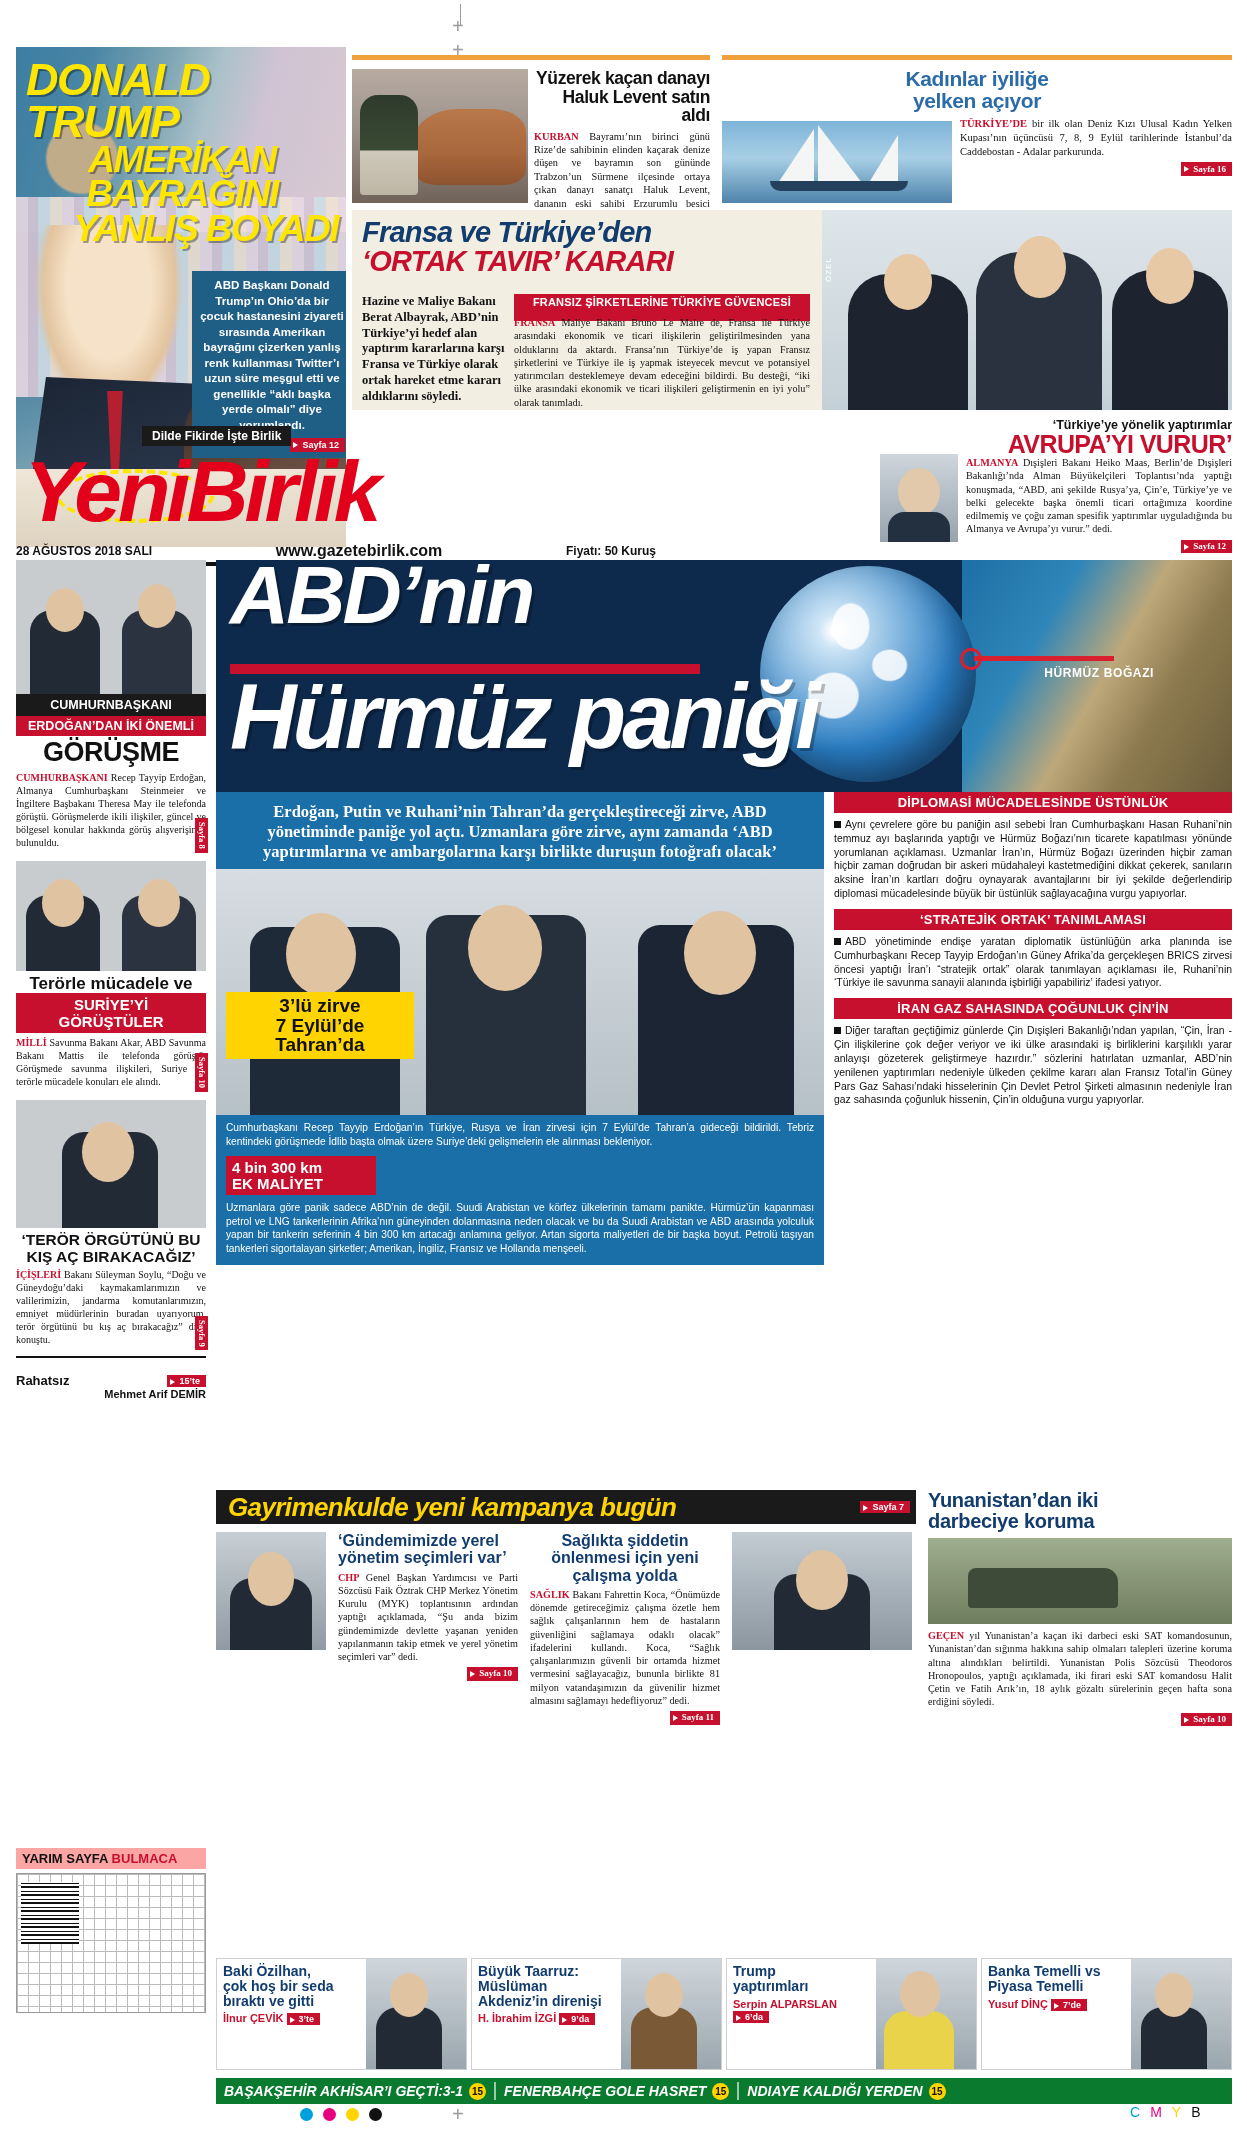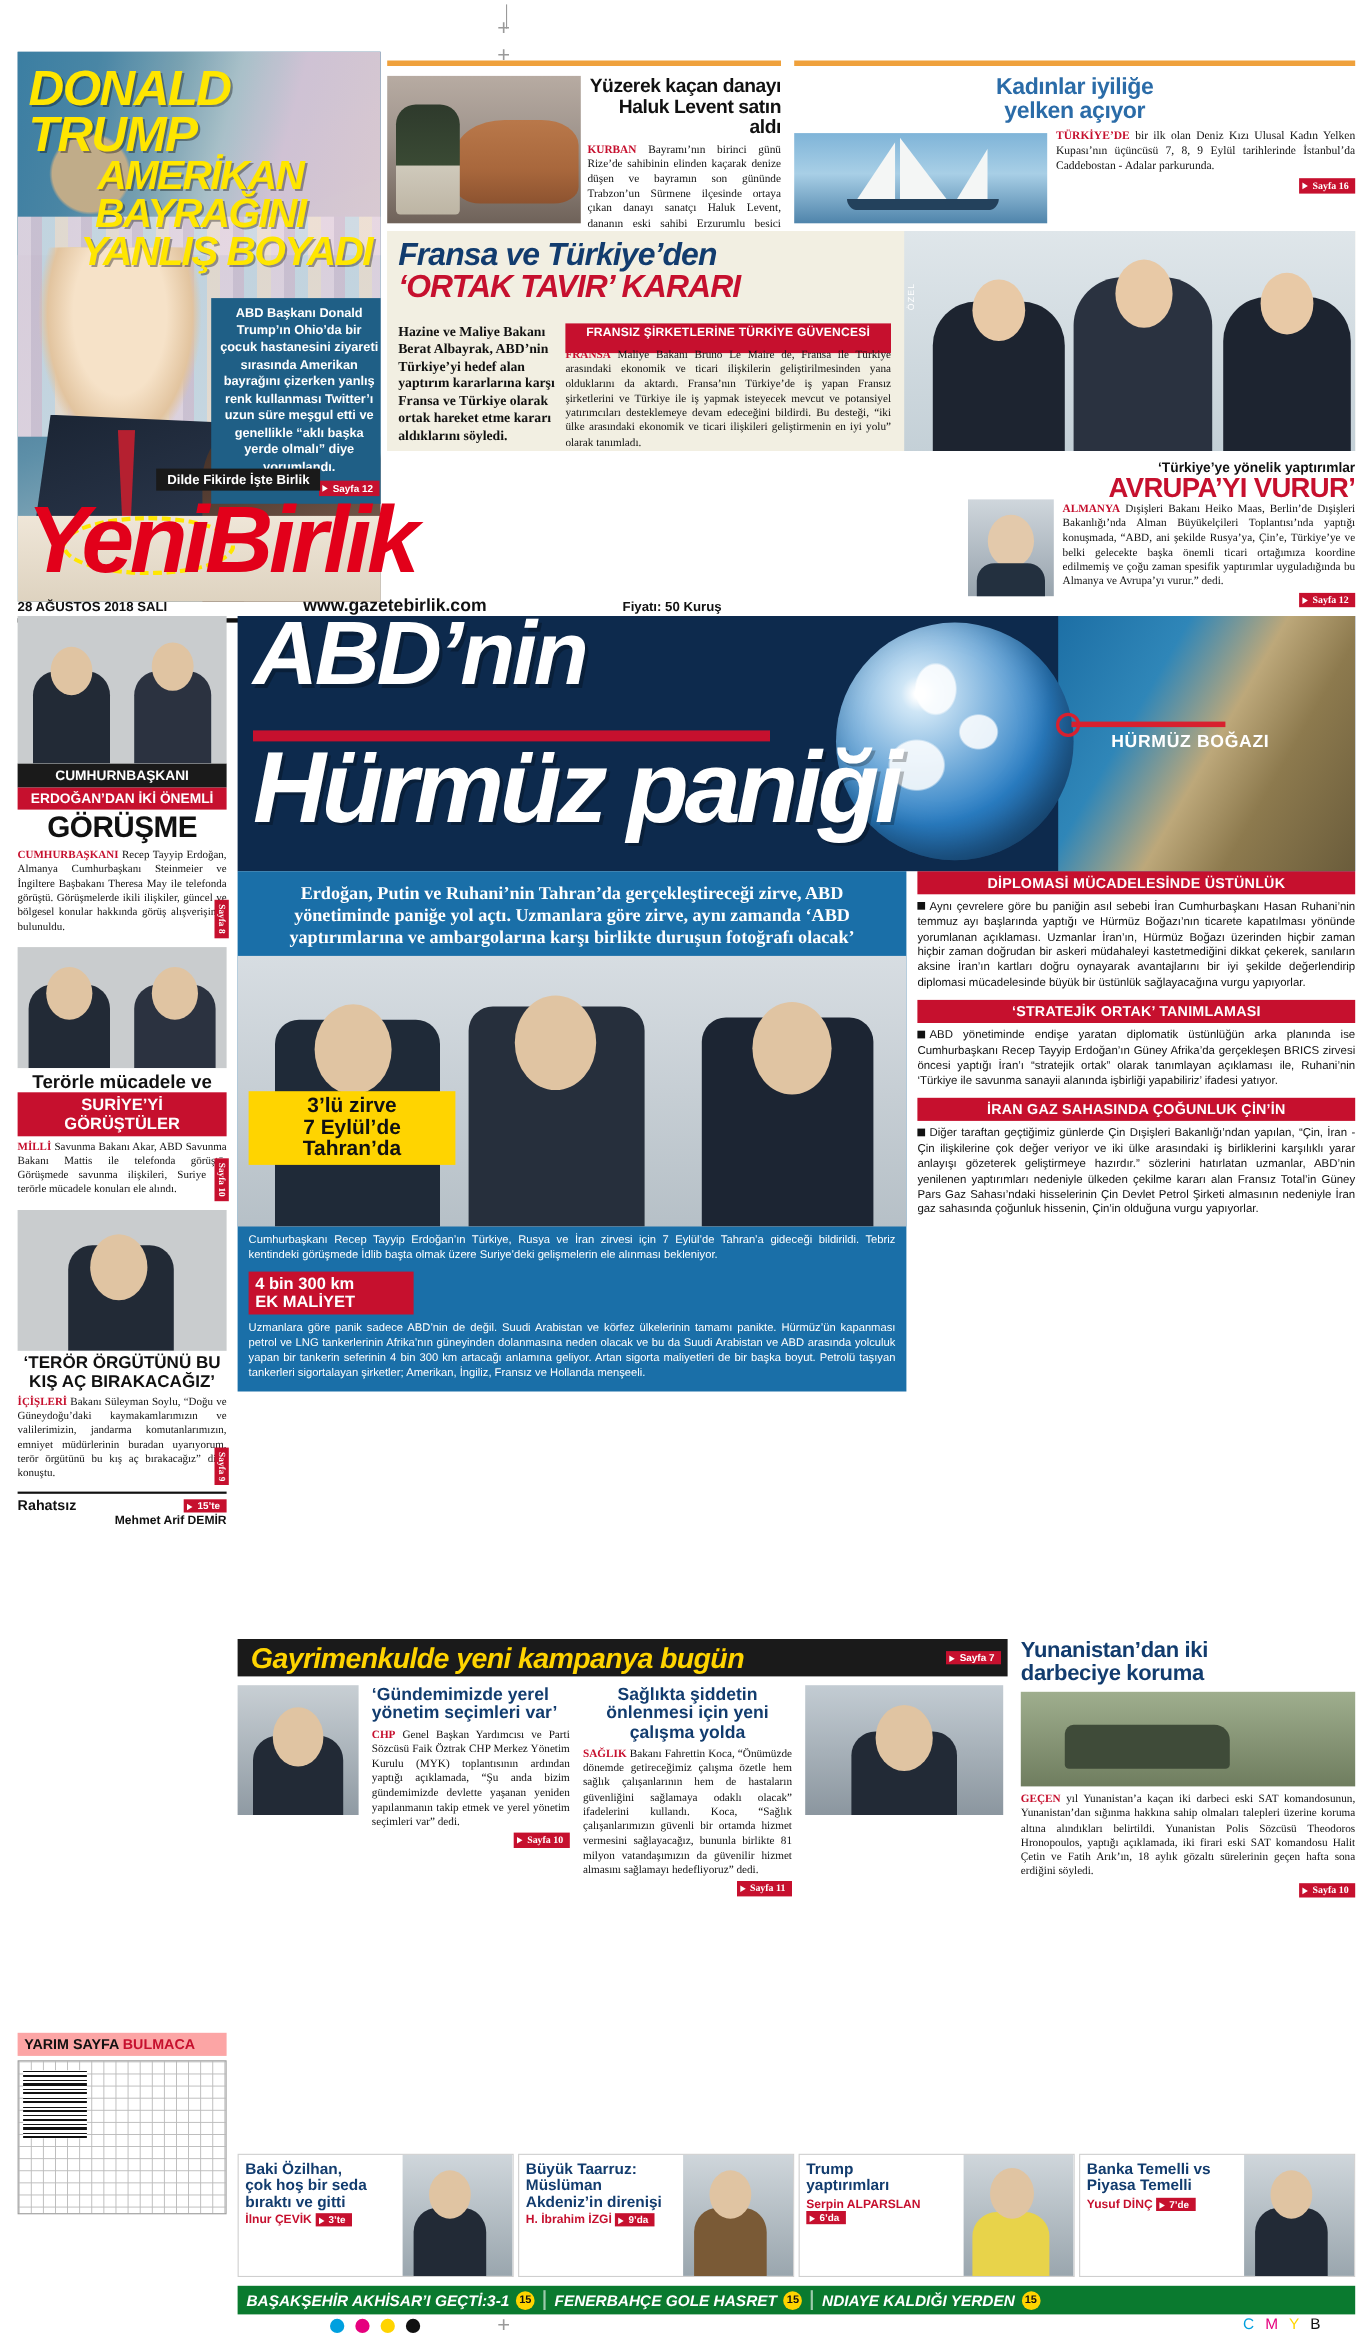--- a/index.html
+++ b/index.html
@@ -253,21 +253,21 @@
       radial-gradient(ellipse at 34% 60%, #ffffff 0 12%, transparent 13%);
     opacity:.85;
   }
   .sat-photo {
     position:absolute; right:0; top:0; width:270px; height:232px;
     background:
       linear-gradient(120deg,#1d6fa5 0%,#2f86b8 30%,#bda87a 52%,#8d7a4e 70%,#6a5c3b 100%);
   }
   .hurmuz-line { position:absolute; right:118px; top:96px; width:140px; height:5px; background:#d8202f; }
   .hurmuz-dot { position:absolute; right:250px; top:88px; width:22px; height:22px; border:3px solid #d8202f; border-radius:50%; }
-  .hurmuz-label { position:absolute; right:78px; top:106px; color:#fff; font-size:16px; font-weight:bold; letter-spacing:.6px; }
+  .hurmuz-label { position:absolute; right:78px; top:106px; color:#fff; font-size:12px; font-weight:bold; letter-spacing:.6px; }
   .h1 {
     position:absolute; left:14px; top:-6px; color:#fff; font-weight:bold;
     font-size:82px; letter-spacing:-3px; line-height:1; font-style:italic;
     text-shadow: 3px 3px 0 rgba(0,0,0,.25);
   }
   .h1-rule { position:absolute; left:14px; top:104px; width:470px; height:10px; background:#c6102e; }
   .h2 {
     position:absolute; left:14px; top:110px; color:#fff; font-weight:bold;
     font-size:92px; letter-spacing:-4px; line-height:1; font-style:italic;
     text-shadow: 3px 3px 0 rgba(0,0,0,.25);
@@ -521,21 +521,21 @@
         <div class="ph" style="left:66px; top:22px; width:52px; height:60px;"></div>
       </div>
       <div style="font-size:15.5px; font-weight:bold; color:#111; text-align:center; padding-top:4px; line-height:1.08;">‘TERÖR ÖRGÜTÜNÜ BU</div>
       <div style="font-size:15.5px; font-weight:bold; color:#111; text-align:center; line-height:1.08;">KIŞ AÇ BIRAKACAĞIZ’</div>
       <div class="lc-body serif" style="position:relative;">
         <span class="kw">İÇİŞLERİ</span><span> Bakanı Süleyman Soylu, “Doğu ve Güneydoğu’daki kaymakamlarımızın ve valilerimizin, jandarma komutanlarımızın, emniyet müdürlerinin buradan uyarıyorum, terör örgütünü bu kış aç bırakacağız” diye konuştu.</span>
         <span class="vtag" style="position:absolute; right:-2px; bottom:-4px;">Sayfa 9</span>
       </div>
     </div>
 
-    <div style="margin-top:10px; border-top:2px solid #111; padding-top:3px; display:flex; justify-content:space-between; align-items:center;">
+    <div style="margin-top:10px; border-top:2px solid #111; padding-top:15px; display:flex; justify-content:space-between; align-items:center;">
       <span style="font-size:13px; font-weight:bold; color:#111;">Rahatsız</span>
       <span class="sayfa-tag">15’te</span>
     </div>
     <div style="text-align:right; font-size:11px; font-weight:bold; color:#111;">Mehmet Arif DEMİR</div>
   </div>
 
   <div class="abs pzl">
     <div class="pzl-bar">
       <span>YARIM SAYFA</span>
       <b>BULMACA</b>

